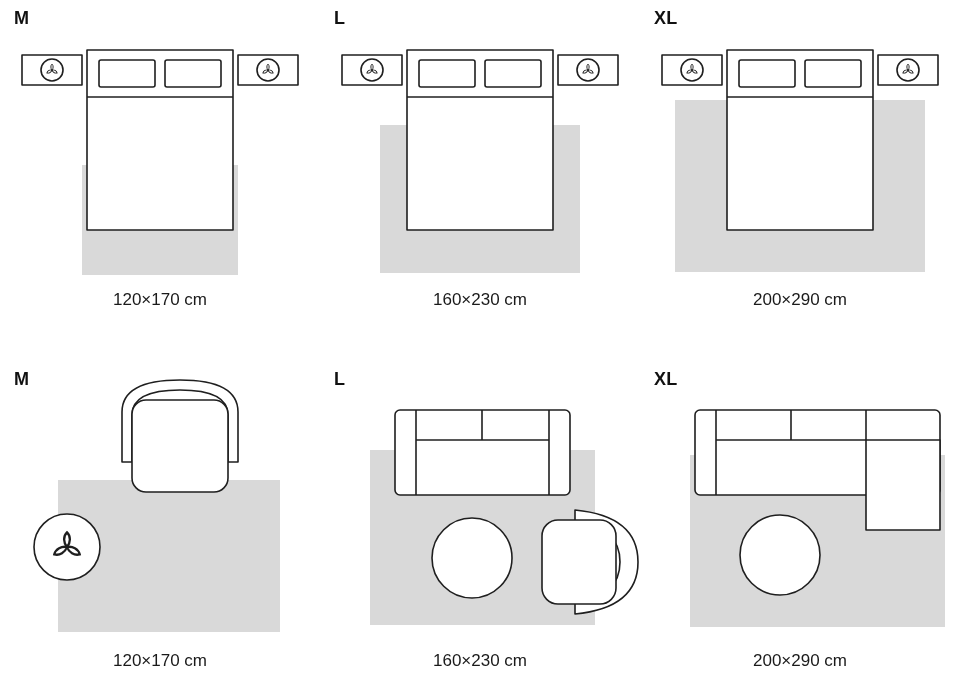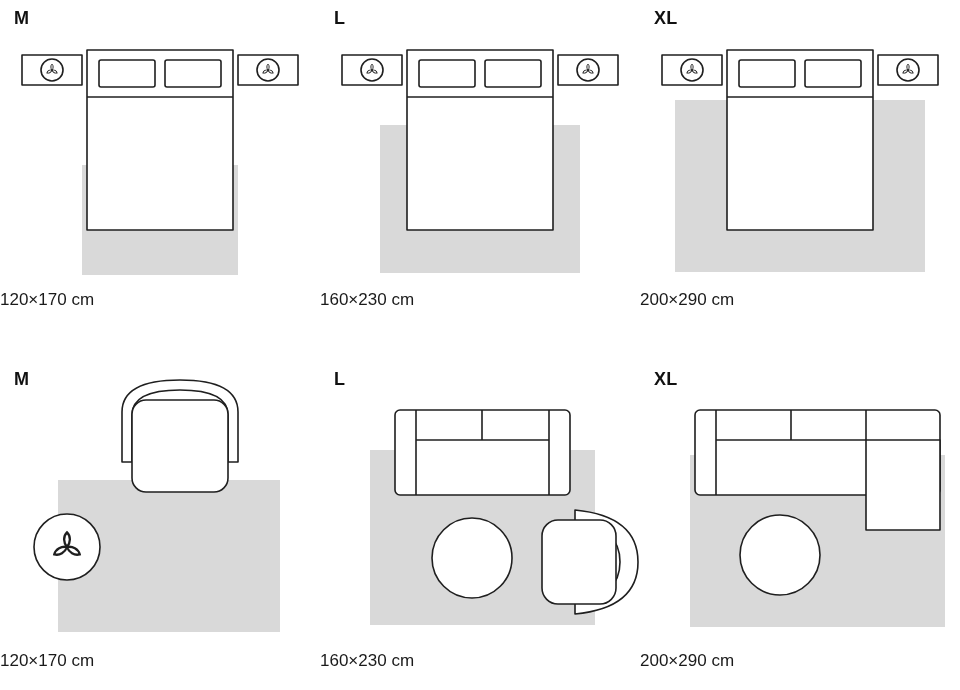--- a/index.html
+++ b/index.html
@@ -12,21 +12,21 @@
   .size-label{
     position:absolute;left:14px;font-size:18px;font-weight:700;
     color:var(--label,#111);letter-spacing:.2px;
   }
   .row0 .size-label{top:8px;}
   .row1 .size-label{top:24px;}
   .scene{position:absolute;left:0;display:block;}
   .row0 .scene{top:30px;}
   .row1 .scene{top:25px;}
   .caption{
-    position:absolute;left:0;width:100%;
+    position:absolute;left:0;width:100%;text-align:center;
     font-size:17px;line-height:20px;color:var(--caption,#1a1a1a);
   }
   .row0 .caption{top:290px;}
   .row1 .caption{top:306px;}
   .rug{fill:var(--rug,#d9d9d9);stroke:none;}
   .furn{fill:var(--fill,#fff);stroke:var(--outline,#1f1f1f);stroke-width:1.6;stroke-linejoin:round;}
   .ln{fill:none;stroke:var(--outline,#1f1f1f);stroke-width:1.6;}
   .plant{stroke:var(--outline,#1f1f1f);stroke-width:1.4;fill:none;}
 </style>
 </head>

